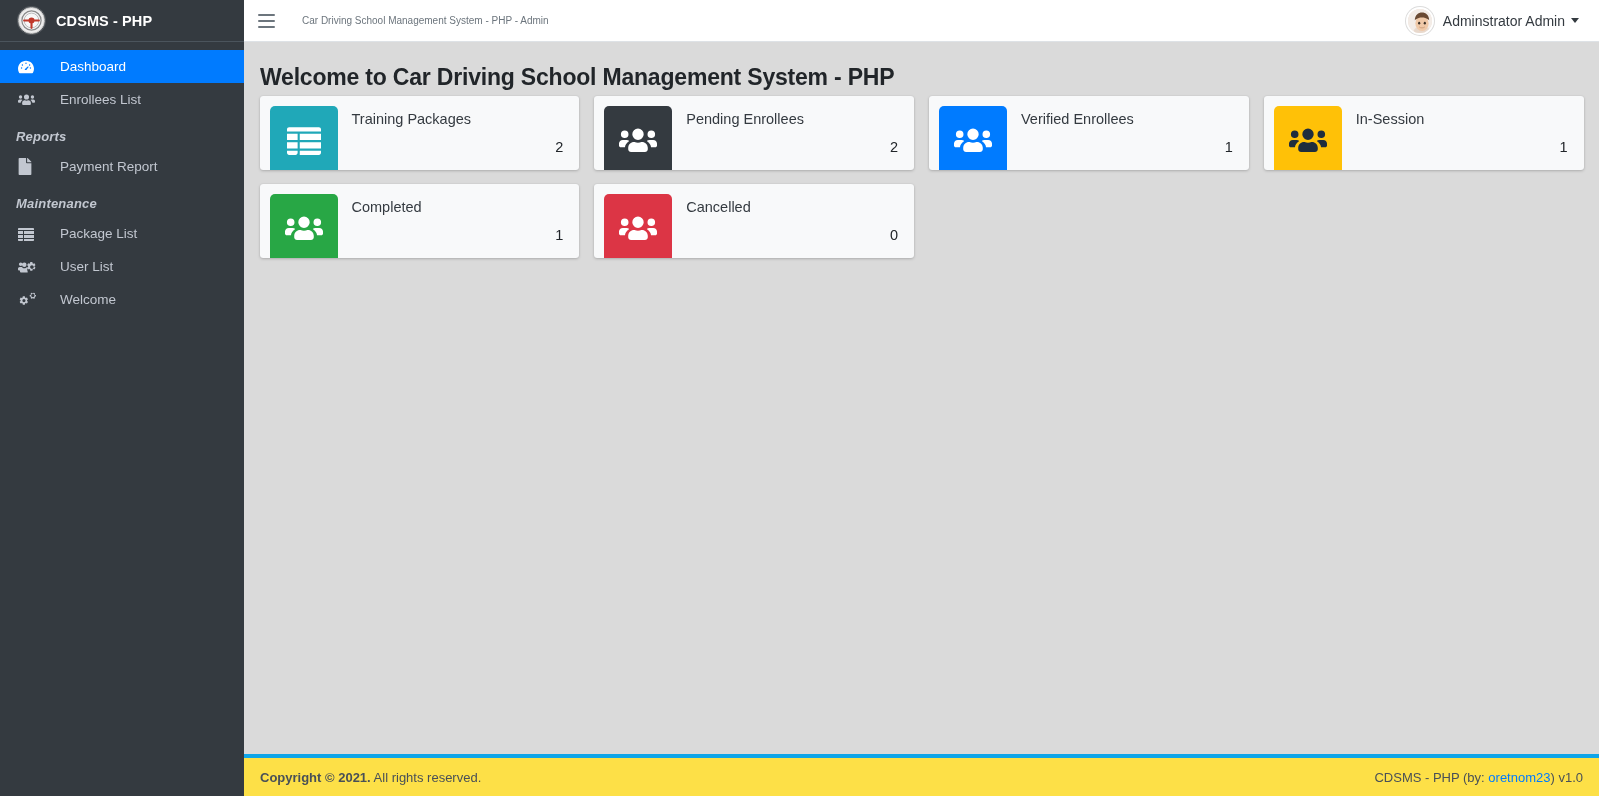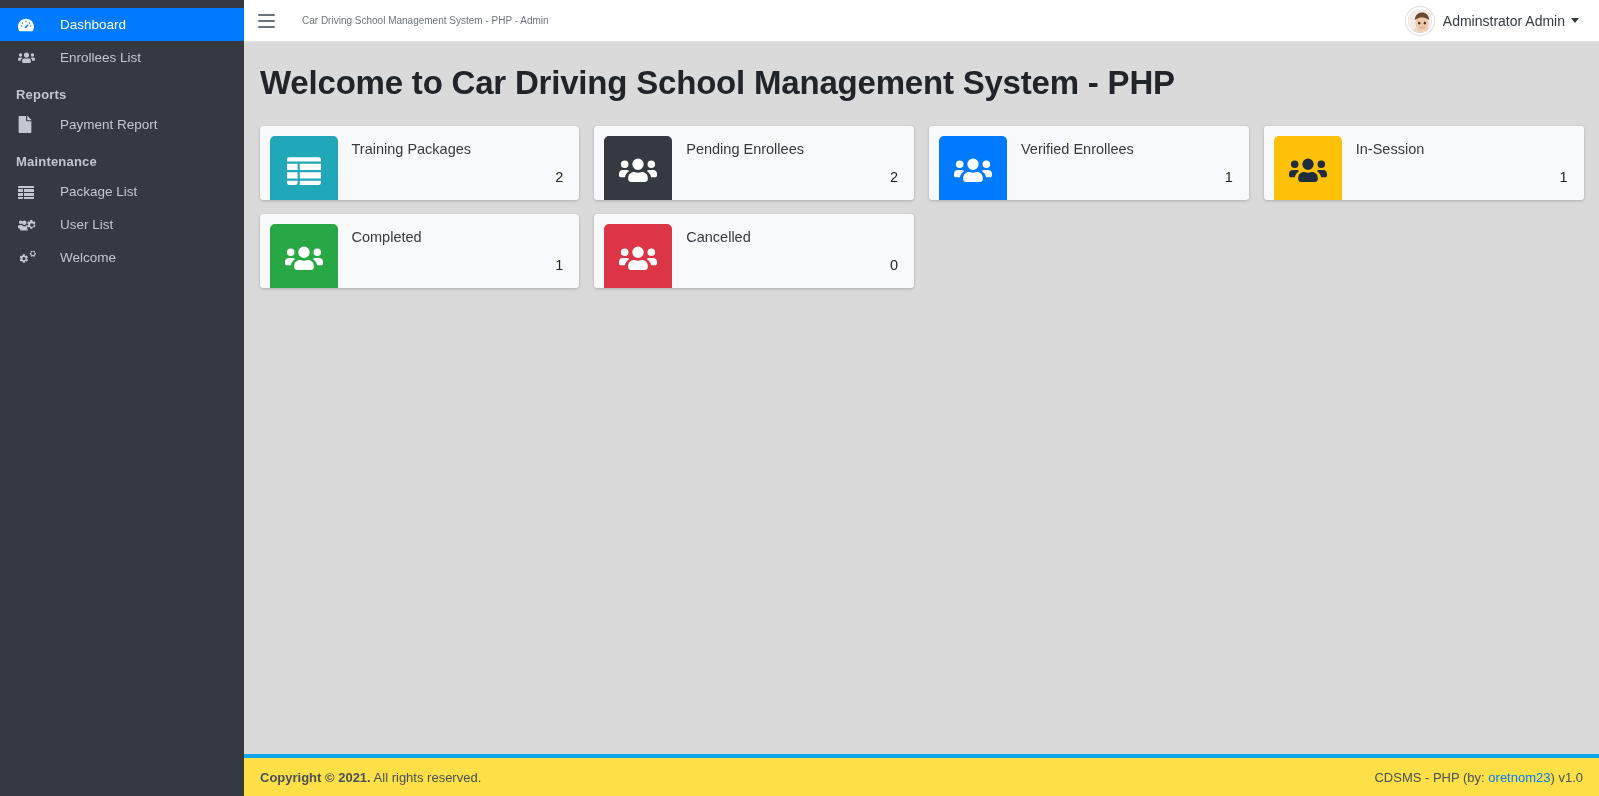--- a/index.html
+++ b/index.html
@@ -86,20 +86,21 @@
   }
   .nav-icon svg { display: block; }
   .nav-label { margin-left: 16px; }
 
   .nav-header {
     color: #c2c7d0;
     font-size: 13px;
     font-weight: bold;
     padding: 13px 0 6px 16px;
     letter-spacing: .2px;
+    font-style: italic;
   }
 
   
   .main {
     flex: 1;
     height: 796px;
     display: flex;
     flex-direction: column;
     background: #dadada;
     position: relative;
@@ -168,24 +169,24 @@
   }
 
   
   .content {
     flex: 1;
     overflow: hidden;
     padding: 0;
     background: #dadada;
   }
   .page-title {
-    font-size: 33px;
+    font-size: 23px;
     font-weight: bold;
     color: #212529;
-    padding: 22px 0 24px 16px;
+    padding: 22px 0 6px 16px;
     line-height: 1.15;
     letter-spacing: -.2px;
   }
   .cards {
     display: flex;
     flex-wrap: wrap;
     padding: 0 8px;
   }
   .card-wrap {
     width: 25%;
@@ -249,20 +250,31 @@
   .footer-right { font-size: 13px; color: #495057; }
   .footer-right a { color: #007bff; text-decoration: none; font-weight: normal; }
 </style>
 </head>
 <body>
 
 <div class="app">
 
   <aside class="sidebar">
 
+    <div class="brand">
+      <div class="brand-logo">
+        <svg width="21" height="21" viewBox="0 0 24 24">
+          <circle cx="12" cy="12" r="11" fill="none" stroke="#8a8a8a" stroke-width="1.4"></circle>
+          <circle cx="12" cy="12" r="8.4" fill="none" stroke="#b5b5b5" stroke-width="1"></circle>
+          <circle cx="12" cy="12" r="3.5" fill="#c0392b"></circle>
+          <path d="M3.6 12 H8.5 M15.5 12 H20.4 M12 15.5 V20.4" stroke="#c0392b" stroke-width="2.4" stroke-linecap="round"></path>
+        </svg>
+      </div>
+      <span class="brand-text">CDSMS - PHP</span>
+    </div>
 
     <nav class="nav">
 
       <div class="nav-item active">
         <span class="nav-icon">
           <svg width="16" height="16" viewBox="0 0 576 512" fill="currentColor">
             <path d="M288 32C129 32 0 161 0 320c0 52 14 101 38 143 5 9 15 15 26 15h448c11 0 21-6 26-15 24-42 38-91 38-143 0-159-129-288-288-288zm0 64c14 0 26 12 26 26s-12 26-26 26-26-12-26-26 12-26 26-26zM128 320c-14 0-26-12-26-26s12-26 26-26 26 12 26 26-12 26-26 26zm48-118c-10 10-26 10-36 0s-10-26 0-36 26-10 36 0 10 26 0 36zm135 164h-46c-12 0-22-10-22-22 0-7 3-13 8-17l99-88c8-7 20-7 27 1 8 8 8 20 1 27l-67 76c1 2 2 4 2 6 0 10-8 17-2 17zm89-164c-10-10-10-26 0-36s26-10 36 0 10 26 0 36-26 10-36 0zm48 118c-14 0-26-12-26-26s12-26 26-26 26 12 26 26-12 26-26 26z"></path>
           </svg>
         </span>
         <span class="nav-label">Dashboard</span>

